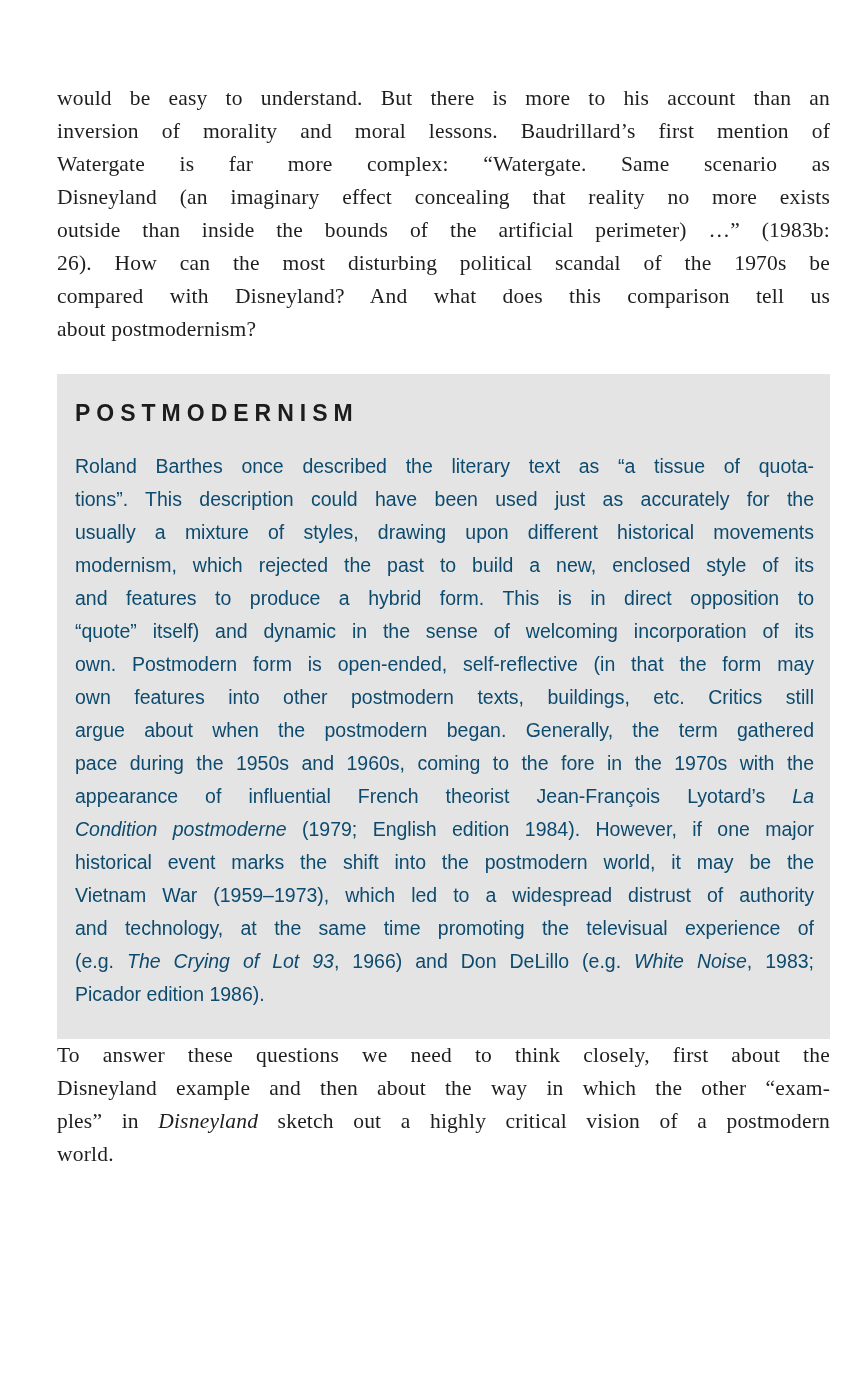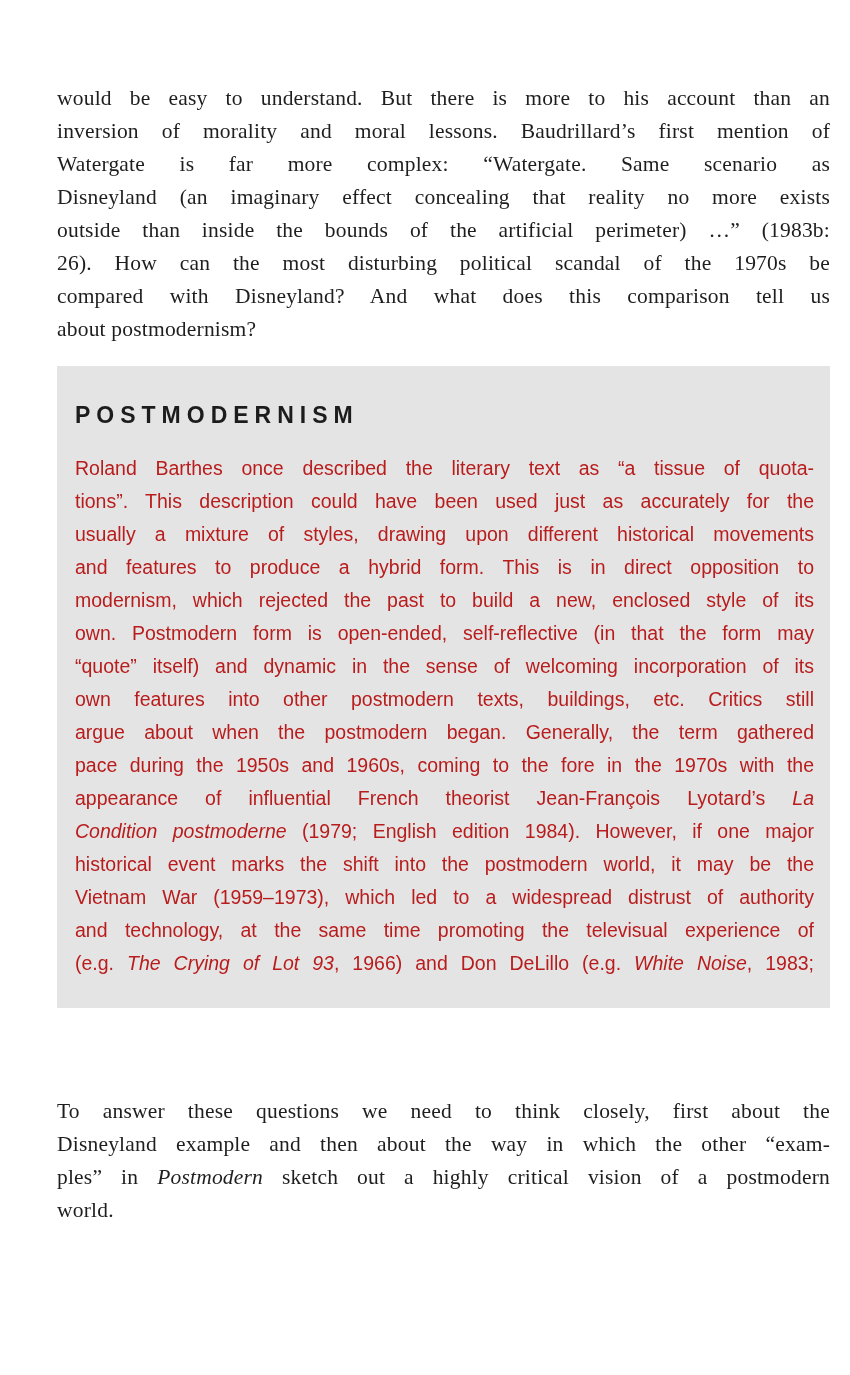--- a/index.html
+++ b/index.html
@@ -27,40 +27,39 @@
   .para .tline.last {
     text-align-last: left;
   }
   .serif {
     font-size: 21.5px;
     line-height: 33px;
     letter-spacing: 0.2px;
   }
   .infobox {
     background: #e4e4e4;
-    margin-top: 20px;
-    padding: 37px 16px 28px 18px;
+    margin-top: 28px;
+    padding: 27px 16px 28px 18px;
   }
   .box-title {
     margin: 0 0 24px 0;
     font-family: "Liberation Sans", sans-serif;
     font-size: 23px;
     font-weight: bold;
     letter-spacing: 6px;
     line-height: 25px;
     color: #1c1c1c;
   }
   .sans {
     font-family: "Liberation Sans", sans-serif;
     font-size: 19.5px;
     line-height: 33px;
-    color: #b91c1c;
+    color: #0c4a6e;
   }
   .outro {
-    margin-top: 87px;
   }
   .it {
     font-style: italic;
   }
 </style>
 </head>
 <body style="background: rgb(255, 255, 255); color: rgb(30, 30, 30);">
 
 <div class="page">
 
@@ -74,36 +73,37 @@
       <div class="tline"><span>compared with Disneyland? And what does this comparison tell us</span></div>
       <div class="tline last"><span>about postmodernism?</span></div>
     </div>
 
   <div class="infobox" style="background: rgb(228, 228, 228);">
     <h2 class="box-title">POSTMODERNISM</h2>
     <div class="para sans">
         <div class="tline"><span>Roland Barthes once described the literary text as “a tissue of quota-</span></div>
         <div class="tline"><span>tions”. This description could have been used just as accurately for the</span></div>
         <div class="tline"><span>usually a mixture of styles, drawing upon different historical movements</span></div>
+        <div class="tline"><span>modernism, which rejected the past to build a new, enclosed style of its</span></div>
         <div class="tline"><span>and features to produce a hybrid form. This is in direct opposition to</span></div>
-        <div class="tline"><span>modernism, which rejected the past to build a new, enclosed style of its</span></div>
+        <div class="tline"><span>“quote” itself) and dynamic in the sense of welcoming incorporation of its</span></div>
         <div class="tline"><span>own. Postmodern form is open-ended, self-reflective (in that the form may</span></div>
-        <div class="tline"><span>“quote” itself) and dynamic in the sense of welcoming incorporation of its</span></div>
         <div class="tline"><span>own features into other postmodern texts, buildings, etc. Critics still</span></div>
         <div class="tline"><span>argue about when the postmodern began. Generally, the term gathered</span></div>
         <div class="tline"><span>pace during the 1950s and 1960s, coming to the fore in the 1970s with the</span></div>
         <div class="tline"><span>appearance of influential French theorist Jean-François Lyotard’s </span><span class="it">La</span></div>
         <div class="tline"><span class="it">Condition postmoderne</span><span> (1979; English edition 1984). However, if one major</span></div>
         <div class="tline"><span>historical event marks the shift into the postmodern world, it may be the</span></div>
         <div class="tline"><span>Vietnam War (1959–1973), which led to a widespread distrust of authority</span></div>
         <div class="tline"><span>and technology, at the same time promoting the televisual experience of</span></div>
         <div class="tline"><span>(e.g. </span><span class="it">The Crying of Lot 93</span><span>, 1966) and Don DeLillo (e.g. </span><span class="it">White Noise</span><span>, 1983;</span></div>
+        <div class="tline last"><span>Picador edition 1986).</span></div>
       </div>
   </div>
 
   <div class="para serif outro">
       <div class="tline"><span>To answer these questions we need to think closely, first about the</span></div>
       <div class="tline"><span>Disneyland example and then about the way in which the other “exam-</span></div>
-      <div class="tline"><span>ples” in </span><span class="it">Postmodern</span><span> sketch out a highly critical vision of a postmodern</span></div>
+      <div class="tline"><span>ples” in </span><span class="it">Disneyland</span><span> sketch out a highly critical vision of a postmodern</span></div>
       <div class="tline last"><span>world.</span></div>
     </div>
 
 </div>
 
 </body></html>

